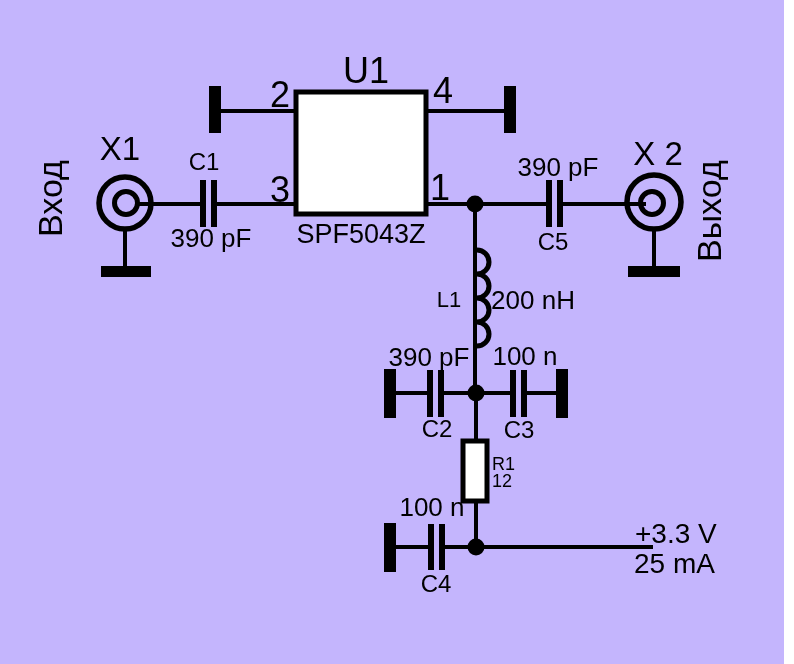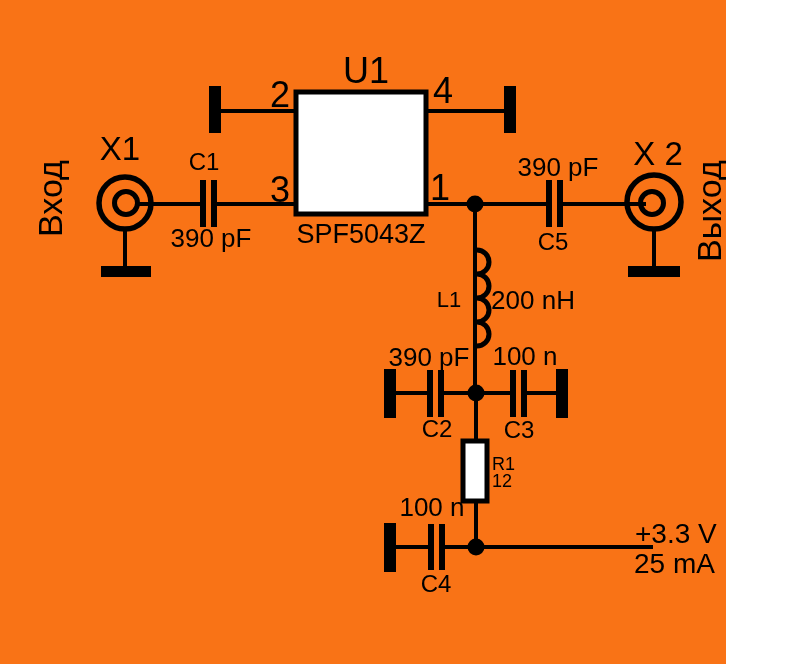--- a/index.html
+++ b/index.html
@@ -1,23 +1,23 @@
 <!DOCTYPE html>
 <html><head>
 <meta charset="utf-8">
 <style>
   html, body {
     margin: 0;
     padding: 0;
     background: #ffffff;
   }
   .page {
-    width: 726px;
+    width: 784px;
     height: 664px;
-    background: #f97316;
+    background: #c4b5fd;
     position: relative;
     overflow: hidden;
   }
   svg text {
     font-family: "Liberation Sans", "DejaVu Sans", sans-serif;
     fill: #000000;
   }
   .wire   { stroke: #000000; stroke-width: 4;   fill: none; }
   .plate  { stroke: #000000; stroke-width: 6;   fill: none; }
   .sym    { stroke: #000000; stroke-width: 5;   fill: none; }

